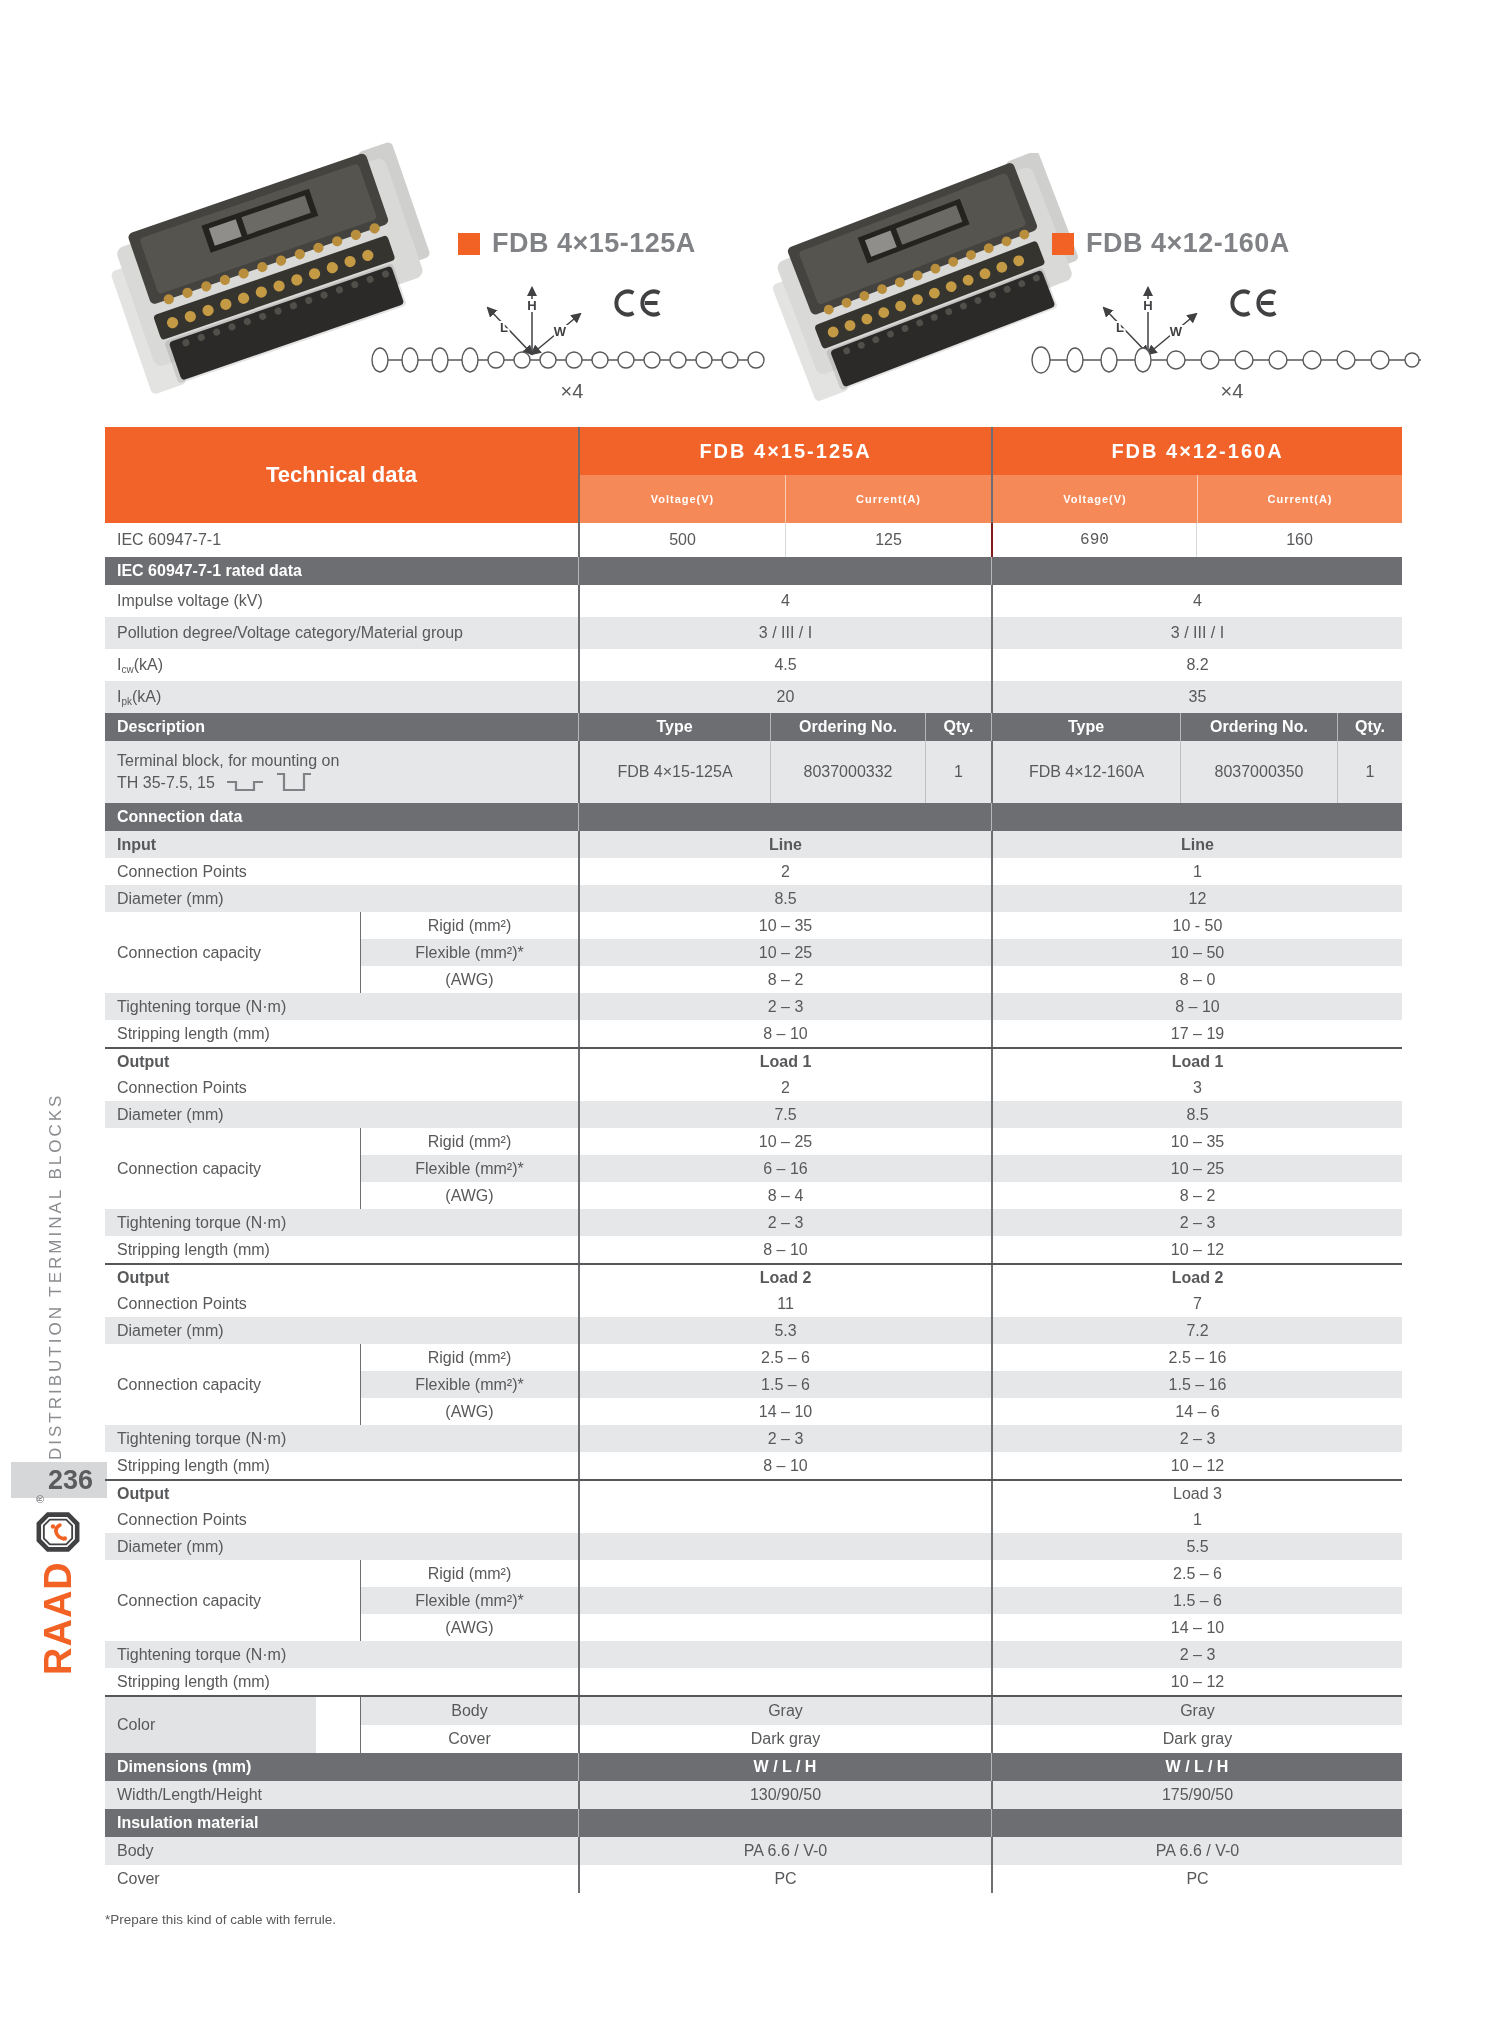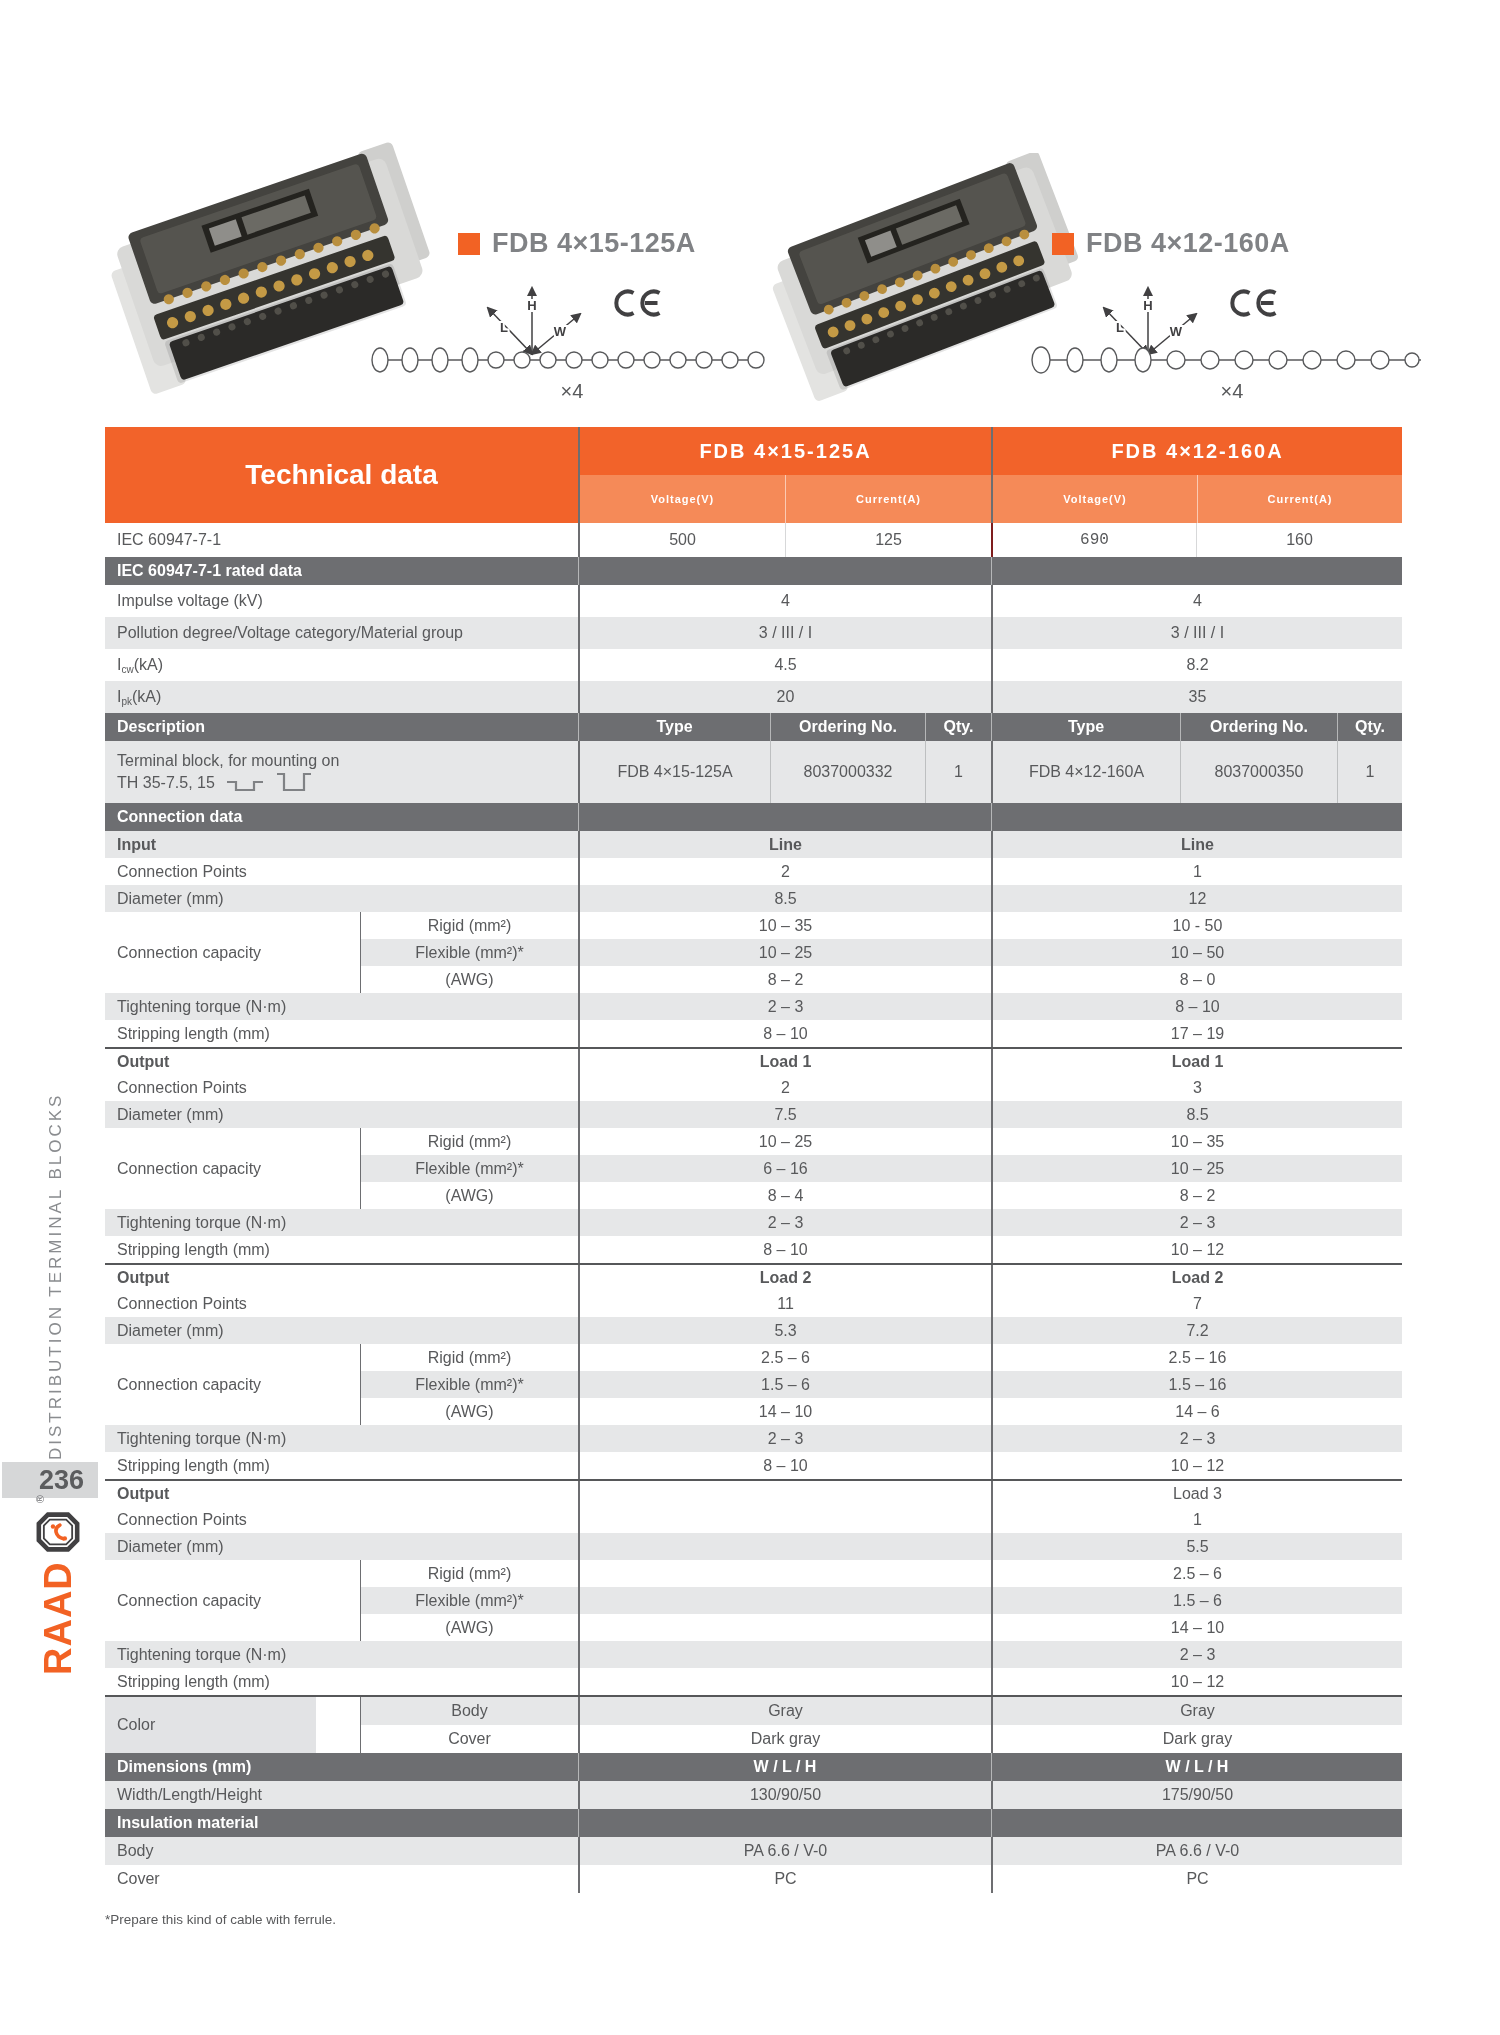--- a/index.html
+++ b/index.html
@@ -4,21 +4,21 @@
 <style>
   html,body{margin:0;padding:0;}
   body{width:1500px;height:2035px;position:relative;background:#fff;
        font-family:"Liberation Sans",sans-serif;color:#58595b;overflow:hidden;}
   *{box-sizing:border-box;}
   .abs{position:absolute;}
 
   
   .side-text{left:46px;top:1048px;height:412px;writing-mode:vertical-rl;transform:rotate(180deg);
              font-size:17px;letter-spacing:3px;color:#8a8c8f;white-space:nowrap;}
-  .page-badge{left:2px;top:1462px;width:96px;height:36px;background:#d6d7d8;color:#5b5c5e;
+  .page-badge{left:11px;top:1462px;width:96px;height:36px;background:#d6d7d8;color:#5b5c5e;
               font-size:27px;font-weight:600;text-align:right;line-height:36px;padding-right:14px;}
   .brand{left:34px;top:1675px;transform:rotate(-90deg);transform-origin:0 0;
          display:flex;align-items:center;gap:8px;height:48px;}
   .brand .raad{font-size:38px;font-weight:bold;color:#f26224;letter-spacing:1px;line-height:1;}
   .brand .regmark{font-size:11px;color:#6d6e71;align-self:flex-start;}
 
   
   .ptitle{display:flex;align-items:center;gap:12px;}
   .ptitle .sq{width:22px;height:22px;background:#f26224;}
   .ptitle .txt{font-size:27px;font-weight:bold;color:#808285;letter-spacing:0.5px;}
@@ -37,21 +37,21 @@
   .b{font-weight:bold;}
   .reg{font-weight:400;}
   .band{background:#6d6e71;color:#fff;font-weight:bold;}
   .band .cp1,.band .cp2{border-left:1px solid rgba(255,255,255,.5);}
   .thick{border-top:2px solid #565759;}
   .subs{font-size:10px;position:relative;top:4px;}
 
   
   .ohead{display:flex;height:96px;background:#f2632a;color:#fff;}
   .o-title{width:473px;display:flex;align-items:center;justify-content:center;
-           font-size:28px;font-weight:bold;}
+           font-size:22px;font-weight:bold;}
   .o-prod{display:flex;flex-direction:column;border-left:2px solid #6d6e71;}
   .o-prod.p1{width:413px;} .o-prod.p2{width:411px;}
   .o-name{height:48px;display:flex;align-items:center;justify-content:center;
           font-size:20px;font-weight:bold;letter-spacing:2px;}
   .o-sub{height:48px;display:flex;background:#f58a58;}
   .o-sub .sc{flex:1;display:flex;align-items:center;justify-content:center;
              font-size:11px;font-weight:bold;letter-spacing:1px;}
   .o-sub .sc + .sc{border-left:1px solid rgba(255,255,255,.55);}
 
   

